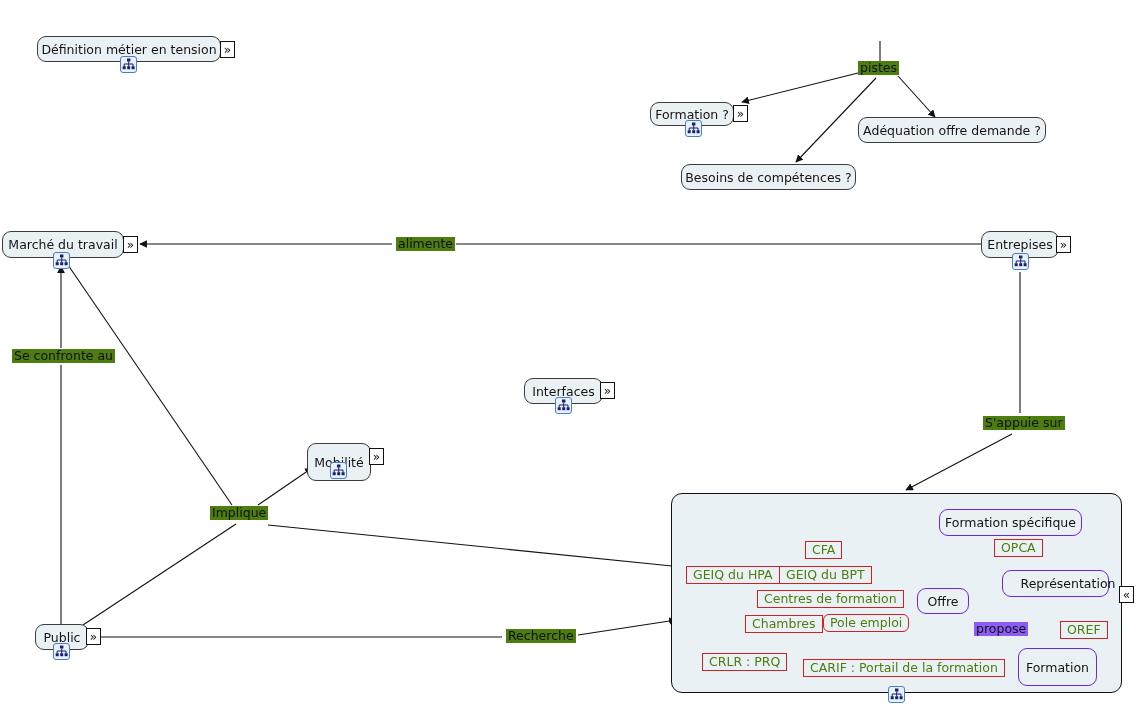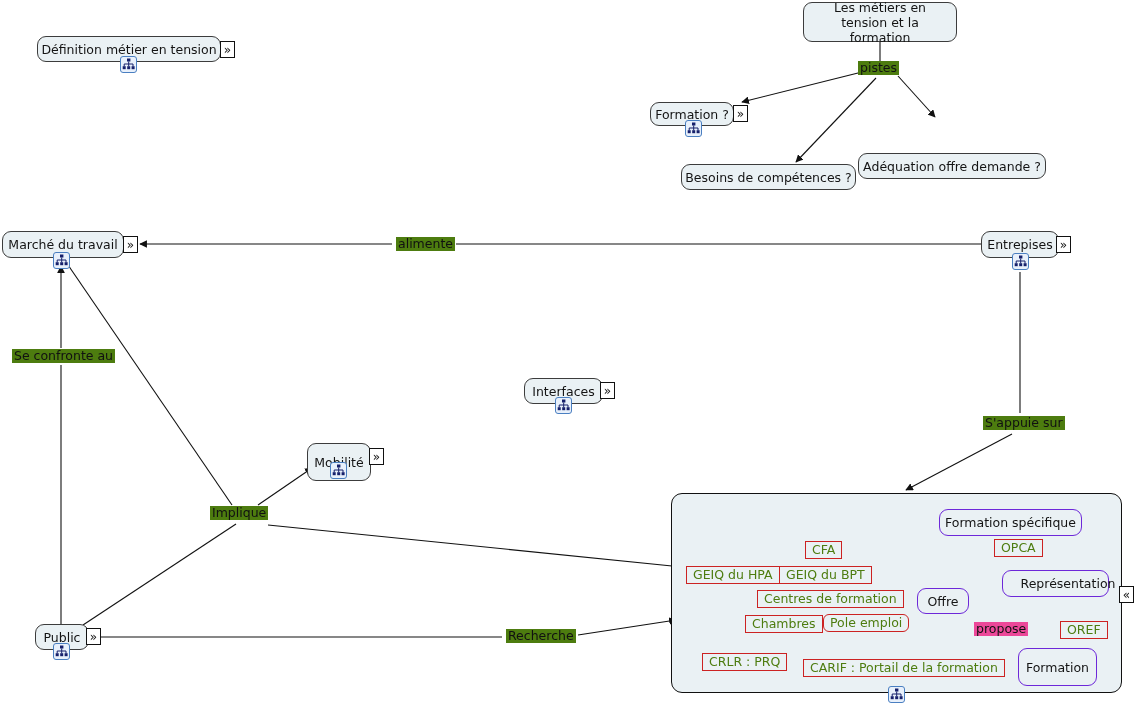--- a/index.html
+++ b/index.html
@@ -118,21 +118,21 @@
   .linklabel {
     position: absolute;
     font-size: 12.5px;
     line-height: 14px;
     color: #111111;
     background: #4d7c0f;
     padding: 0 2px;
     white-space: nowrap;
     z-index: 4;
   }
-  .linklabel.onpanel { background: #ec4899; }
+  .linklabel.onpanel { background: #8b5cf6; }
 </style>
 </head>
 <body>
 
 <div id="canvas">
 
   <svg id="edge-layer" viewBox="0 0 1136 708" width="1136" height="708">
     <defs>
       <marker id="arrow" viewBox="0 0 10 10" refX="9" refY="5" markerWidth="7" markerHeight="7" orient="auto-start-reverse">
         <path d="M 0 0 L 10 5 L 0 10 z" fill="#111111"></path>
@@ -164,39 +164,38 @@
     <line x1="98" y1="637" x2="502" y2="637" stroke="#111111" stroke-width="1.1"></line>
     <line x1="578" y1="635" x2="676" y2="620" stroke="#111111" stroke-width="1.1" marker-end="url(#arrow)"></line>
 
     <line x1="1020" y1="272" x2="1020" y2="413" stroke="#111111" stroke-width="1.1"></line>
     <line x1="1012" y1="434" x2="906" y2="490" stroke="#111111" stroke-width="1.1" marker-end="url(#arrow)"></line>
 
     <line x1="1022" y1="648" x2="996" y2="634" stroke="#111111" stroke-width="1.1"></line>
     <line x1="984" y1="617" x2="958" y2="606" stroke="#111111" stroke-width="1.1" marker-end="url(#arrow)"></line>
   </svg>
 
-  <div class="node multiline" style="left:803px; top:2px; width:154px; height:40px;">Les métiers en tension et la formation</div>
 
   <div class="linklabel" style="left:858px; top:61px;">pistes</div>
 
   <div class="node" style="left:650px; top:102px; width:84px; height:24px;">Formation ?</div>
   <div class="expander" style="left:733px; top:105px;">»</div>
   <span class="treeicon" style="left:685px; top:120px;">
     <svg width="15" height="15" viewBox="0 0 15 15">
       <rect x="6" y="1.5" width="3.4" height="3" fill="#16206b"></rect>
       <path d="M7.7 4.5 V7 M3.2 7 H12 M3.2 7 V9.2 M7.7 7 V9.2 M12 7 V9.2" stroke="#16206b" stroke-width="1" fill="none"></path>
       <rect x="1.7" y="9.2" width="3" height="3" fill="#16206b"></rect>
       <rect x="6.2" y="9.2" width="3" height="3" fill="#16206b"></rect>
       <rect x="10.6" y="9.2" width="3" height="3" fill="#16206b"></rect>
     </svg>
   </span>
 
   <div class="node" style="left:681px; top:164px; width:175px; height:26px;">Besoins de compétences ?</div>
 
-  <div class="node" style="left:858px; top:117px; width:188px; height:26px;margin-top:36px;">Adéquation offre demande ?</div>
+  <div class="node" style="left:858px; top:117px; width:188px; height:26px;">Adéquation offre demande ?</div>
 
   <div class="node" style="left:37px; top:36px; width:184px; height:26px;">Définition métier en tension</div>
   <div class="expander" style="left:220px; top:41px;">»</div>
   <span class="treeicon" style="left:120px; top:56px;">
     <svg width="15" height="15" viewBox="0 0 15 15">
       <rect x="6" y="1.5" width="3.4" height="3" fill="#16206b"></rect>
       <path d="M7.7 4.5 V7 M3.2 7 H12 M3.2 7 V9.2 M7.7 7 V9.2 M12 7 V9.2" stroke="#16206b" stroke-width="1" fill="none"></path>
       <rect x="1.7" y="9.2" width="3" height="3" fill="#16206b"></rect>
       <rect x="6.2" y="9.2" width="3" height="3" fill="#16206b"></rect>
       <rect x="10.6" y="9.2" width="3" height="3" fill="#16206b"></rect>

